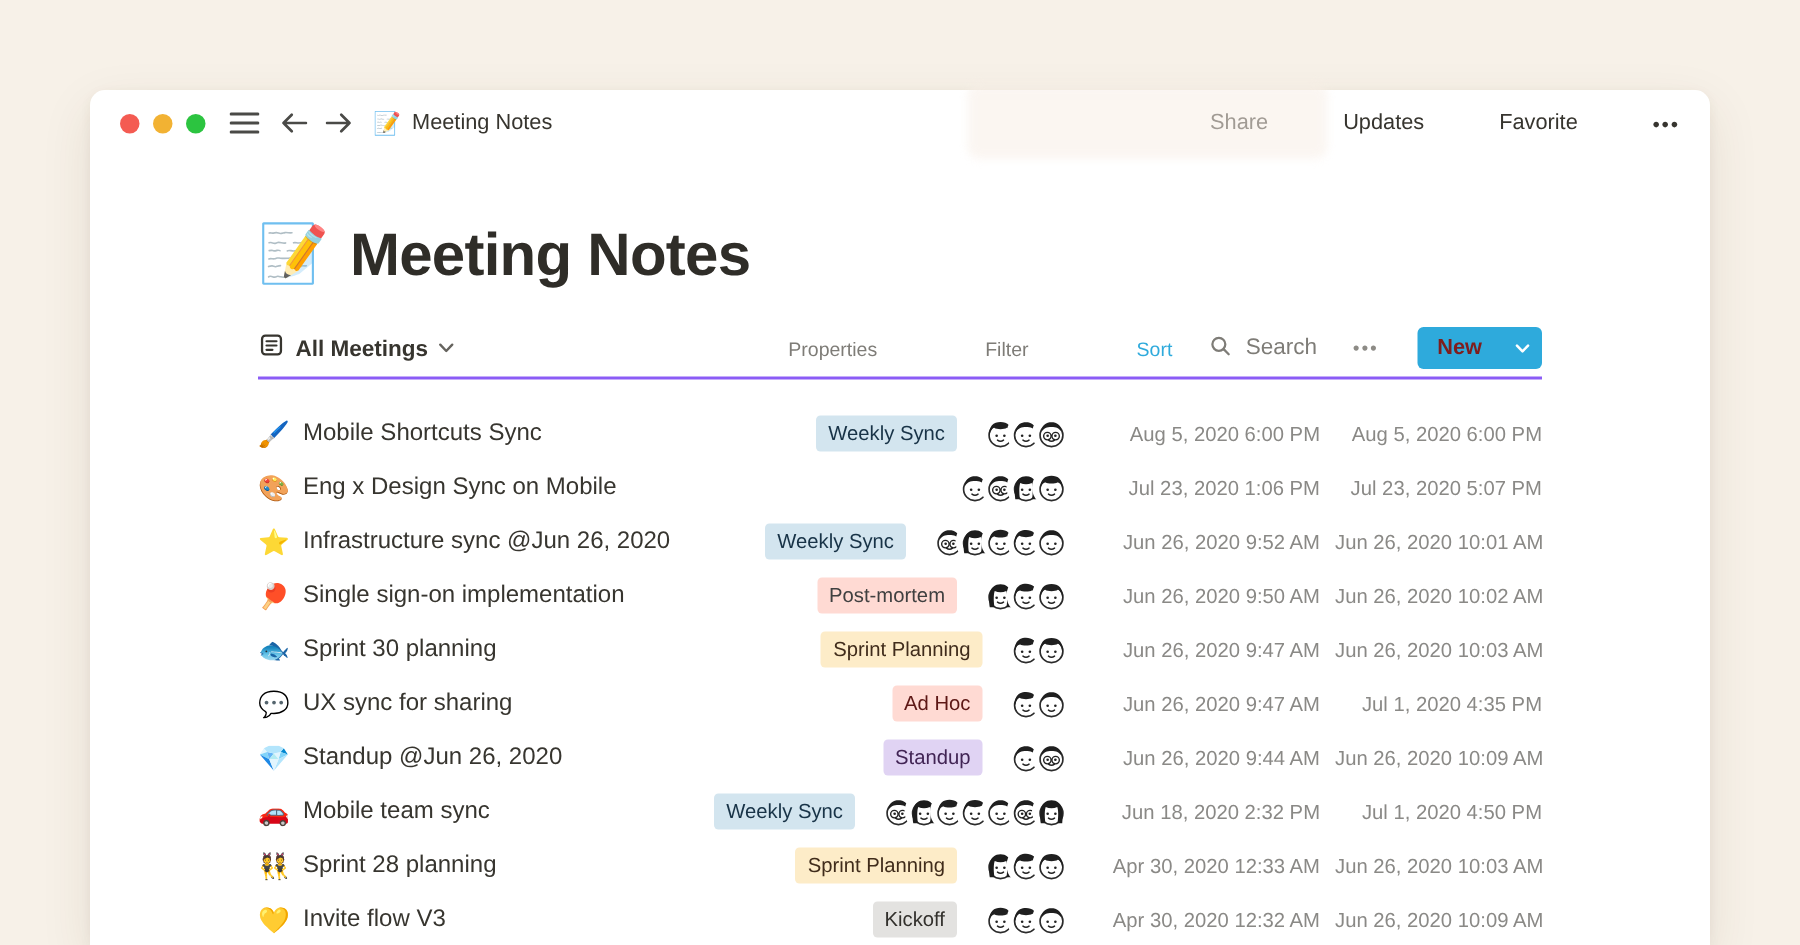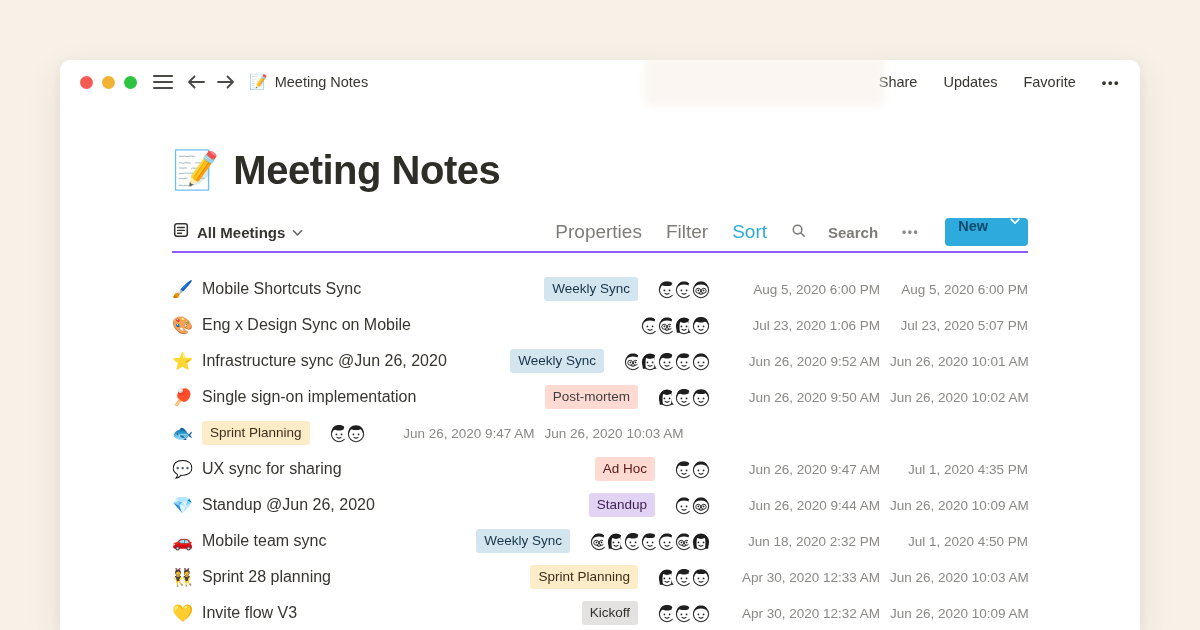--- a/index.html
+++ b/index.html
@@ -22,47 +22,47 @@
   .lights { display:flex; align-items:center; gap:9px; }
   .light { width:13px; height:13px; border-radius:50%; }
   .light.red{ background:#f45b52; } .light.yellow{ background:#f2b233; } .light.green{ background:#2cc440; }
   .tb-icon { display:inline-flex; align-items:center; justify-content:center; cursor:pointer; }
   .hamburger { margin-left:16px; }
   .nav-arrows { display:flex; gap:12px; margin-left:14px; }
   .doc-crumb { display:flex; align-items:center; gap:7px; margin-left:14px; font-size:14.5px; }
   .doc-emoji { font-size:15px; }
   .topbar-spacer { flex:1; }
   .topbar-actions { display:flex; align-items:center; gap:26px; font-size:14.5px; }
-  .topbar-actions span { cursor:pointer; }
+  .topbar-actions span { cursor:pointer;margin-left:24px; }
   .tb-more { letter-spacing:1.5px; font-weight:700; font-size:13px; }
   .smudge {
     position:absolute; left:585px; top:-4px; width:240px; height:50px;
     background:#f8efe7; opacity:.55; border-radius:8px; filter:blur(3px);
     pointer-events:none;
   }
   
   .content { padding:0 112px; position:relative; }
   .page-title { margin-top:40px; display:flex; align-items:center; gap:14px; height:52px; }
   .page-title .emoji { font-size:38px; line-height:1; }
   .page-title h1 { font-size:40px; font-weight:700; letter-spacing:-.5px; color:#2f2d28; }
   
   .toolbar {
     margin-top:17px; height:40px; display:flex; align-items:center;
     border-bottom:2px solid #8b5cf6;
   }
   .view-switch { display:flex; align-items:center; gap:7px; cursor:pointer; }
   .view-switch .label { font-size:15px; font-weight:700; }
   .toolbar-right { margin-left:auto; display:flex; align-items:center; gap:24px; }
-  .tb-link { font-size:19px; color:#7e7c77; cursor:pointer; }
+  .tb-link { font-size:13px; color:#7e7c77; cursor:pointer;margin-left:48px; }
   .tb-link.active { color:#2eaadc; }
-  .search-wrap { display:flex; align-items:center; gap:22px; color:#7e7c77; font-size:15px; cursor:pointer;font-weight:bold; }
+  .search-wrap { display:flex; gap:10px; color:#7e7c77; font-size:15px; cursor:pointer; }
   .toolbar-more { color:#8d8b86; letter-spacing:1.5px; font-weight:700; font-size:12px; cursor:pointer; }
   .new-btn {
-    display:flex; align-items:flex-start; height:28px; border-radius:4px; overflow:hidden;
-    background:#2eaadc; color:#0c4a6e; cursor:pointer; margin-left:2px;
+    display:flex; align-items:center; height:28px; border-radius:4px; overflow:hidden;
+    background:#2eaadc; color:#7f1d1d; cursor:pointer; margin-left:2px;
   }
   .new-btn .main { display:flex; align-items:center; padding:0 13px; font-size:14.5px; font-weight:600; }
   .new-btn .split { width:1px; background:rgba(0,0,0,.18); }
   .new-btn .chev { display:flex; align-items:center; justify-content:center; width:26px; }
   
   .rows { padding-top:18px; }
   .row { height:36px; display:flex; align-items:center; }
   .row .icon { width:30px; font-size:17px; flex:none; }
   .row .title {
     flex:1; min-width:0; font-size:16px; font-weight:500; color:#37352f; cursor:pointer;
@@ -352,20 +352,21 @@
                 <path d="M9.8 16.8 Q12 18.4 14.2 16.8" stroke="#222" stroke-width="1.1" fill="none" stroke-linecap="round"></path>
               </svg>
             </span>
           </span>
     <span class="date created">Jun 26, 2020 9:50 AM</span>
     <span class="date edited">Jun 26, 2020 10:02 AM</span>
   </div>
 
   <div class="row">
     <span class="icon">🐟</span>
+    <span class="title"><span class="ul">Sprint 30 planning</span></span>
     <span class="tag" style="background: rgb(253, 236, 200); color: rgb(64, 44, 27);">Sprint Planning</span>
     <span class="avatars">
             <span class="avatar">
               <svg width="22" height="22" viewBox="0 0 24 24">
                 <circle cx="12" cy="13.2" r="8.3" fill="#fff" stroke="#2b2b2b" stroke-width="1.2"></circle>
                 <path d="M4 12.5 C3.6 6 7.4 3.4 12 3.4 C16.6 3.4 20.4 6 20 12.5 C18.8 9 17.6 8.6 16.2 8.4 C15 9.4 9 9.4 7.8 8.4 C6.4 8.6 5.2 9 4 12.5 Z" fill="#1f1f1f"></path>
                 <circle cx="9.2" cy="13.6" r="0.95" fill="#222"></circle>
                 <circle cx="14.8" cy="13.6" r="0.95" fill="#222"></circle>
                 <path d="M9.8 16.8 Q12 18.4 14.2 16.8" stroke="#222" stroke-width="1.1" fill="none" stroke-linecap="round"></path>
               </svg>

